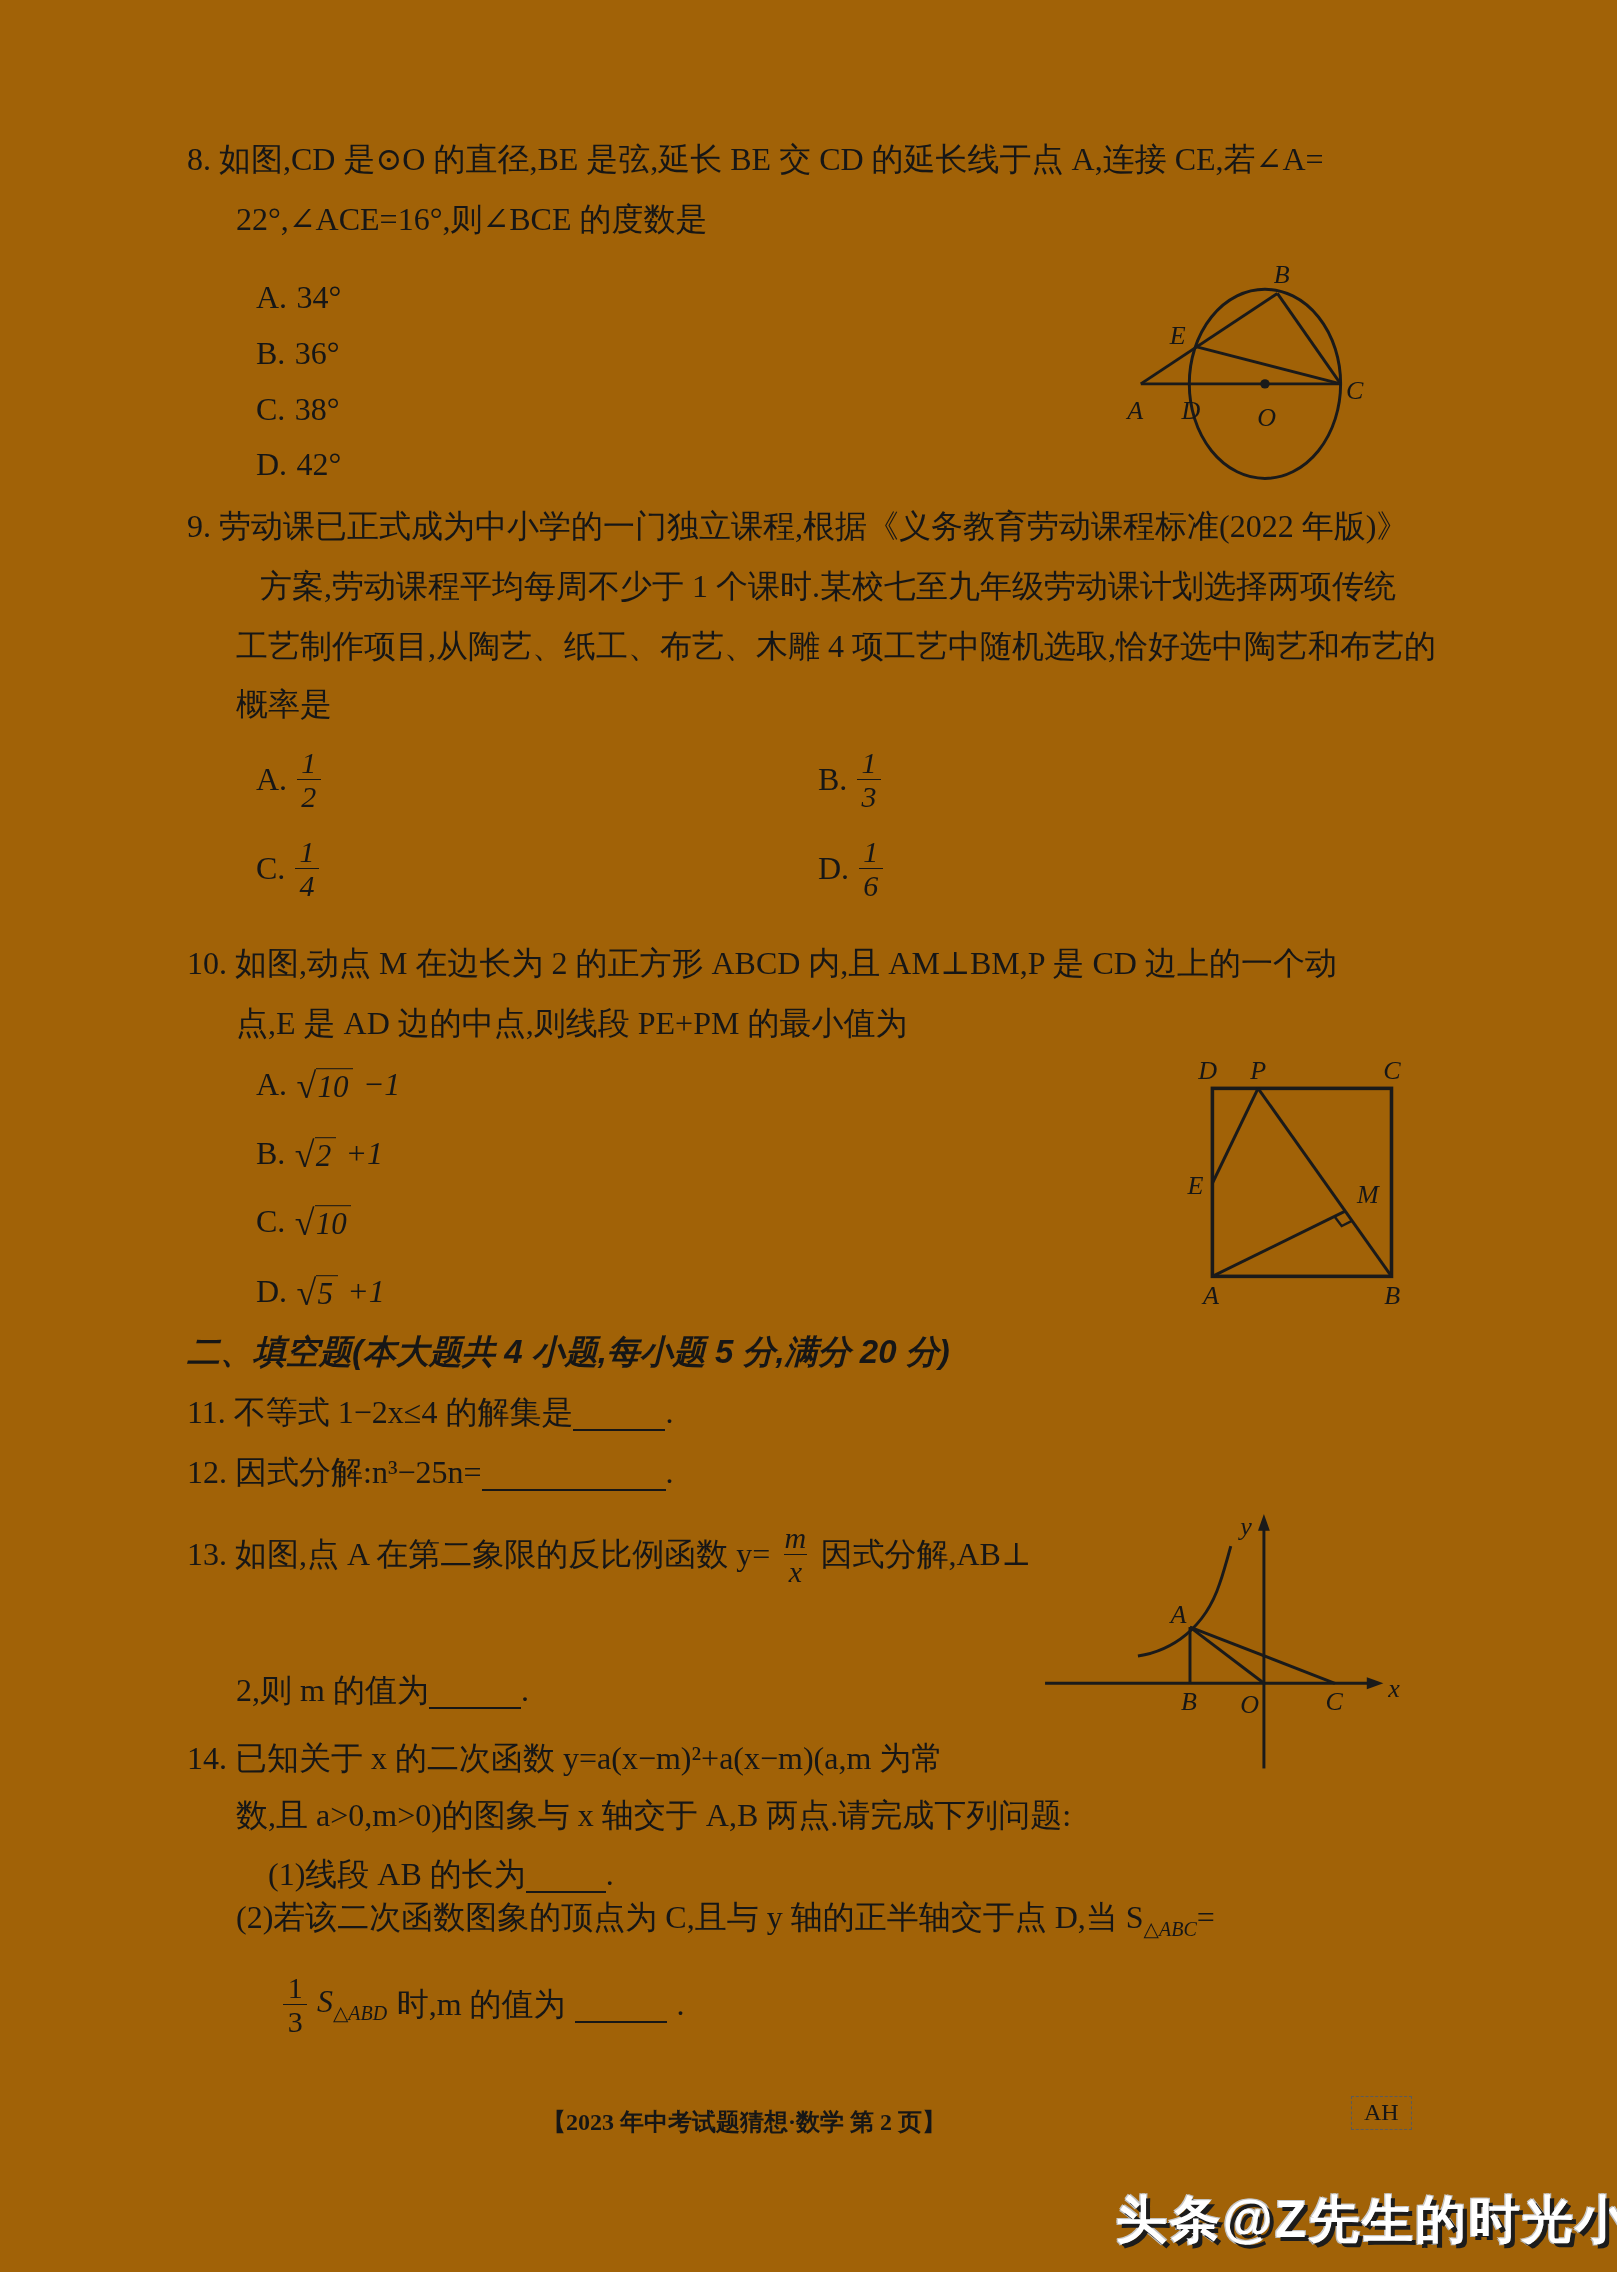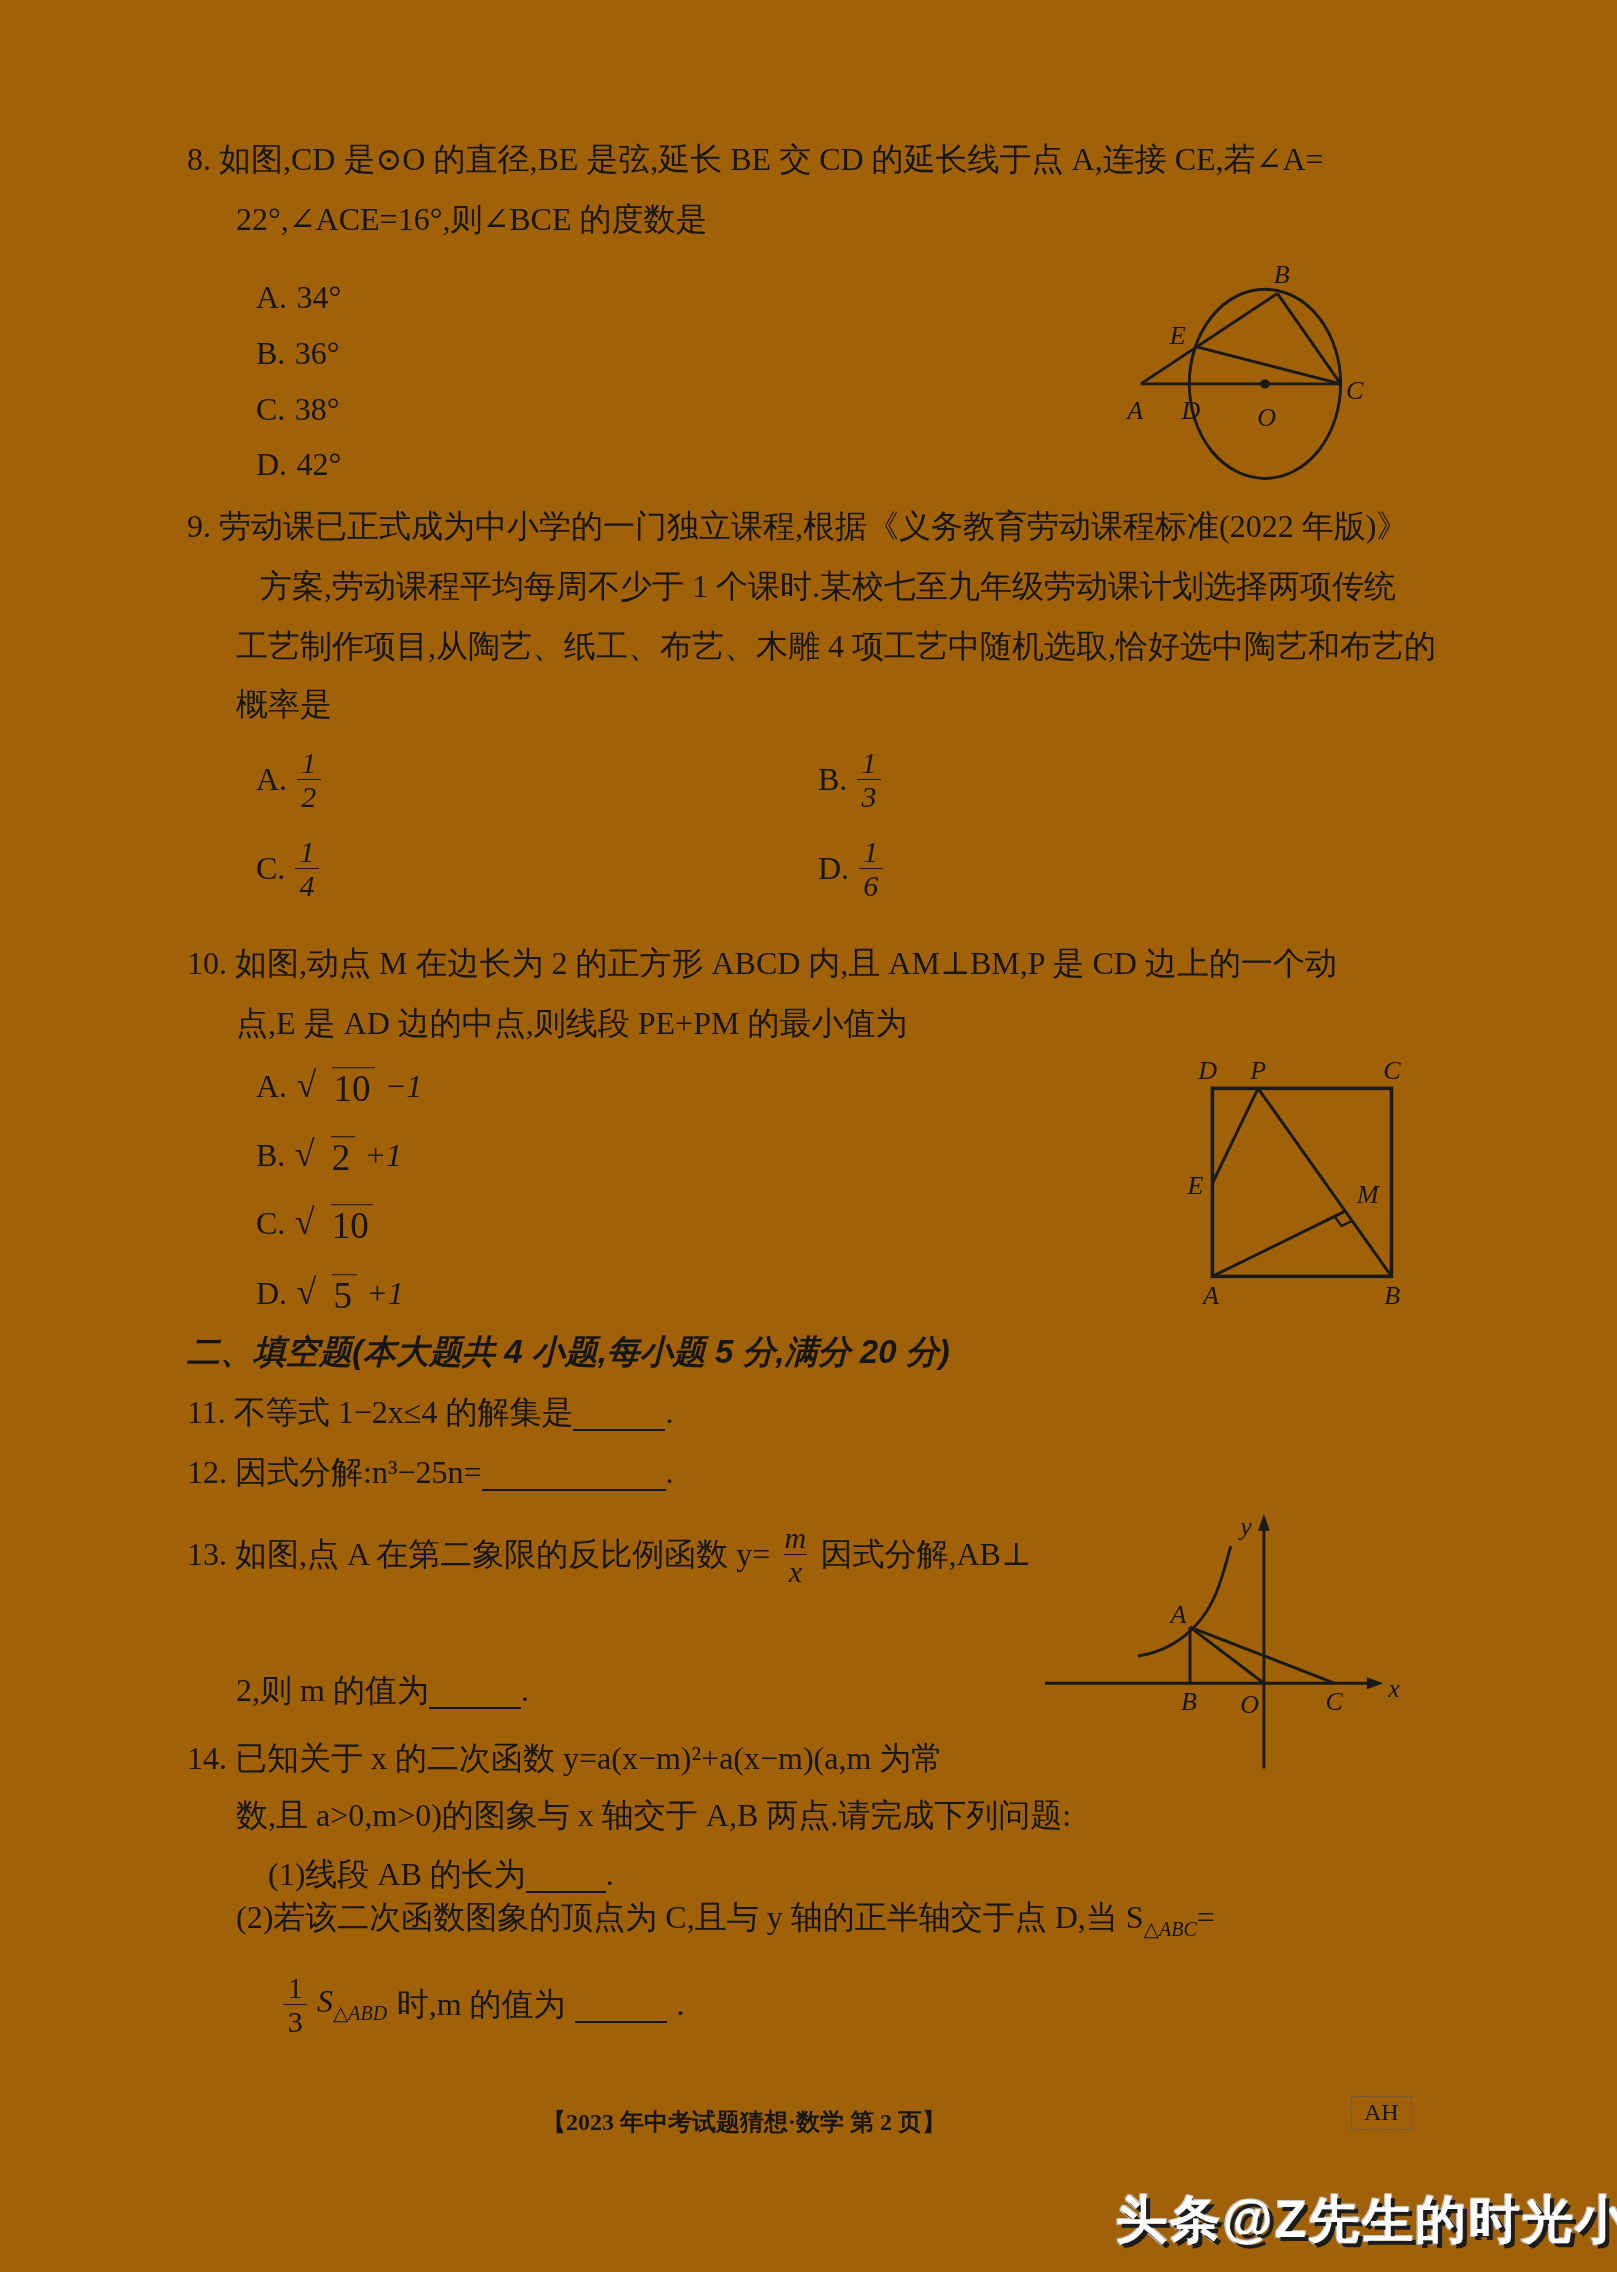--- a/index.html
+++ b/index.html
@@ -9,21 +9,21 @@
     color:#161616; overflow:hidden;
   }
   .line{position:absolute; white-space:nowrap; font-size:32px; line-height:1.15;}
   .bold{font-family:"Liberation Sans","DejaVu Sans",sans-serif; font-weight:bold;}
   .opt{position:absolute; white-space:nowrap; font-size:32px; display:flex; align-items:center; gap:9.5px;}
   .frac{display:inline-flex; flex-direction:column; align-items:center; font-style:italic; font-size:30px; vertical-align:middle;}
   .frac .num{line-height:1.05; padding:0 4.7px;}
   .frac .den{line-height:1.05; padding:1.2px 4.7px 0 4.7px; border-top:1.8px solid #161616;}
   .sqrt{display:inline-flex; align-items:flex-start;}
   .sqrt .sign{font-size:36px; line-height:1; transform:translateY(1.2px);}
-  .sqrt .rad{border-top:1.8px solid #161616; padding:2.4px 4.7px 0 1.2px; line-height:1; font-size:37px; transform:translateY(1.2px);margin-left:16px;}
+  .sqrt .rad{border-top:1.8px solid #161616; padding:2.4px 4.7px 0 1.2px; font-style:italic; line-height:1; font-size:31px; transform:translateY(1.2px);}
   .blank{display:inline-block; border-bottom:2.4px solid #161616; height:34px; vertical-align:bottom;}
   .sub{font-size:20px; font-style:italic; vertical-align:-8.3px;}
   .mi{font-style:italic;}
   svg{position:absolute; overflow:visible;}
   svg text{font-family:"Liberation Serif","DejaVu Serif",serif; font-style:italic; font-size:44px; fill:#161616;}
   .footer{position:absolute; white-space:nowrap; font-size:24px; font-weight:bold;}
   .code-box{position:absolute; border:1.8px dashed #5a5a5a; padding:2.4px 12px; font-size:24px; font-family:"Liberation Serif",serif;}
   .watermark{
     position:absolute; white-space:nowrap;
     font-family:"Liberation Sans","DejaVu Sans",sans-serif; font-weight:bold; font-size:51px;

